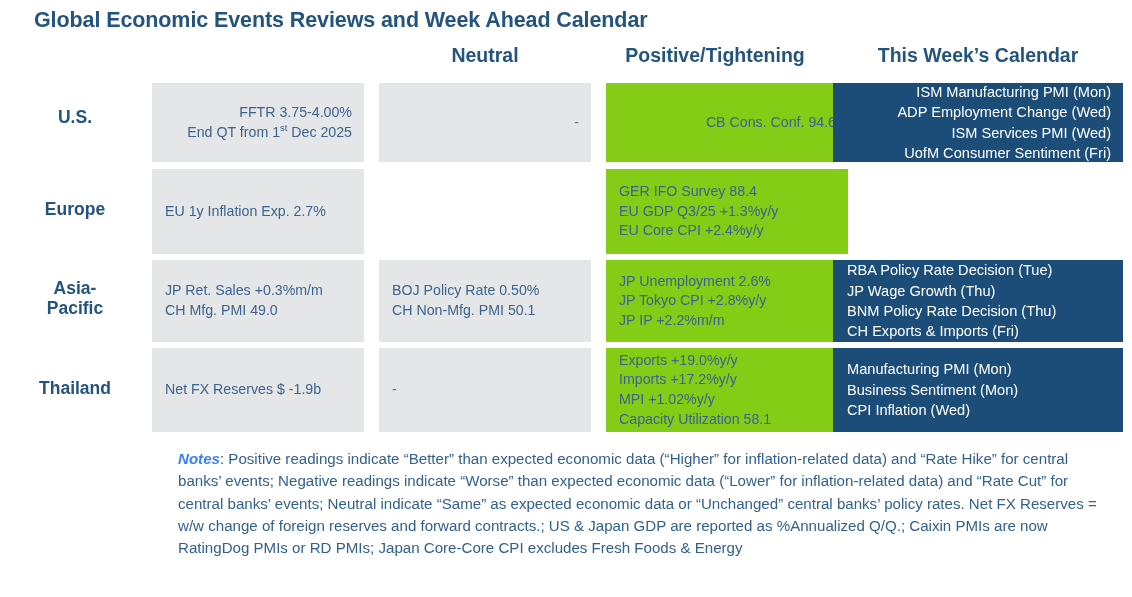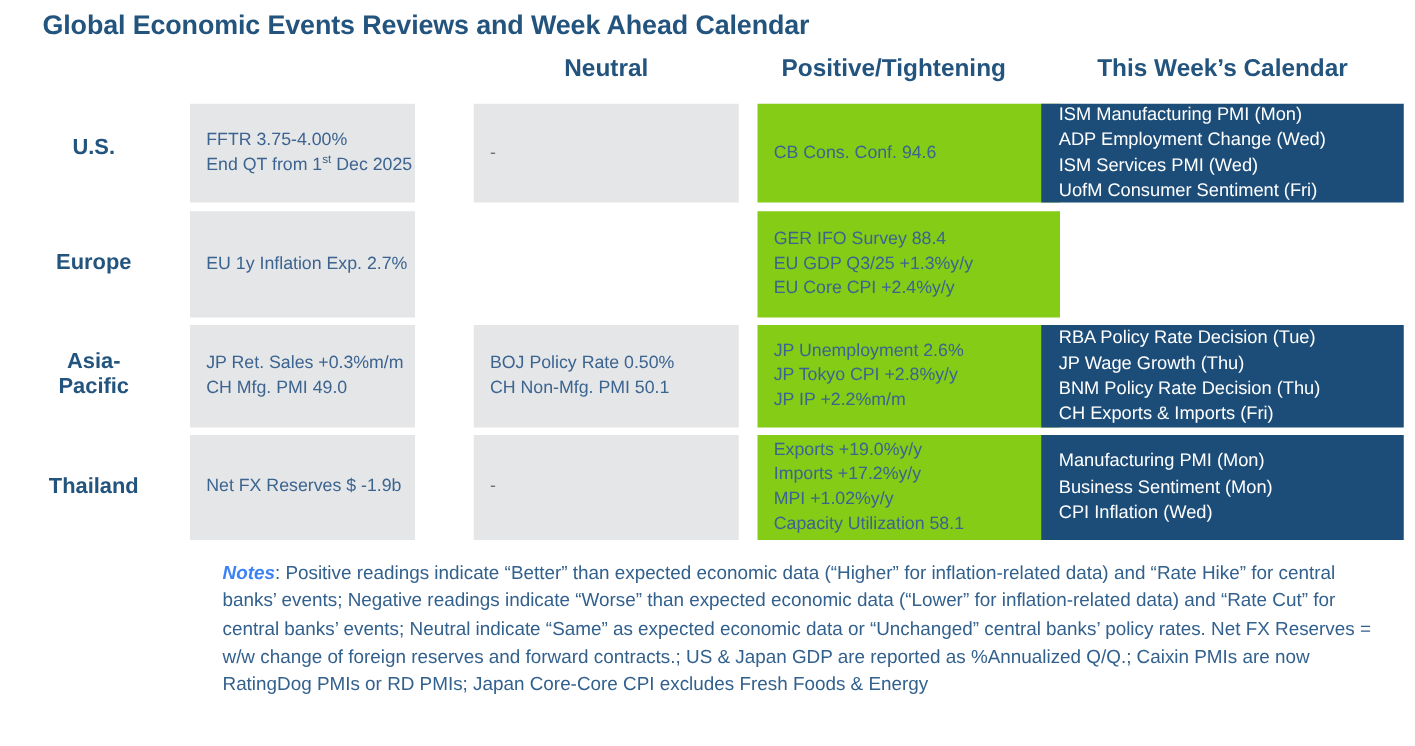--- a/index.html
+++ b/index.html
@@ -88,33 +88,33 @@
     top: 3px;
     box-sizing: border-box;
     padding: 6px 12px 6px 13px;
     font-size: 14.2px;
     line-height: 19.6px;
     color: #3c6490;
     display: flex;
     flex-direction: column;
     justify-content: center;
   }
-  .cell.c1 { left: 152px; width: 180px; background: #e5e6e7; }
+  .cell.c1 { left: 152px; width: 212px; background: #e5e6e7; }
   .cell.c2 { left: 379px; width: 212px; background: #e5e6e7; }
   .cell.c3 { left: 606px; width: 242px; background: #84cc16; }
   .cell.c4 {
     left: 833px;
     width: 290px;
     background: #1c4d78;
     color: #ffffff;
     font-size: 14.6px;
     line-height: 20.4px;
     padding-left: 14px;
   }
-  .row.r0 .cell { height: 79px; }
+  .row.r0 .cell { height: 79px; text-align: right; }
   .row.r1 .cell { height: 85px; }
   .row.r2 .cell { height: 82px; }
   .row.r3 .cell { height: 84px; }
 
   .cell .line { white-space: nowrap; }
   .cell.c4 .line { font-weight: normal; }
   .dash { color: #6e7174; }
 
   sup { font-size: 0.66em; vertical-align: super; line-height: 0; }
 

